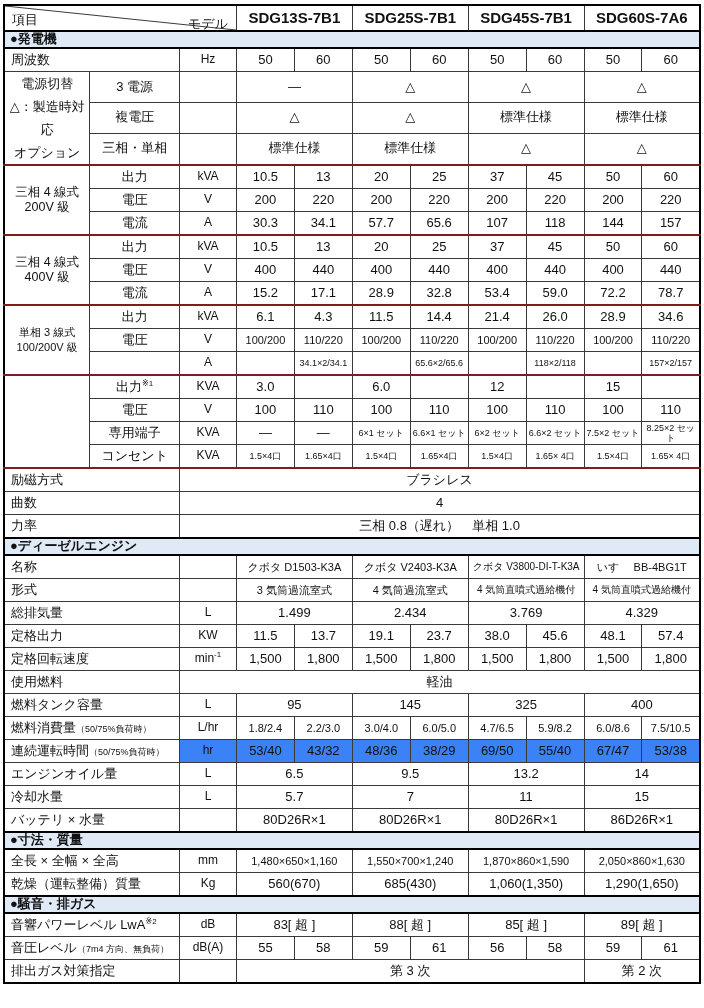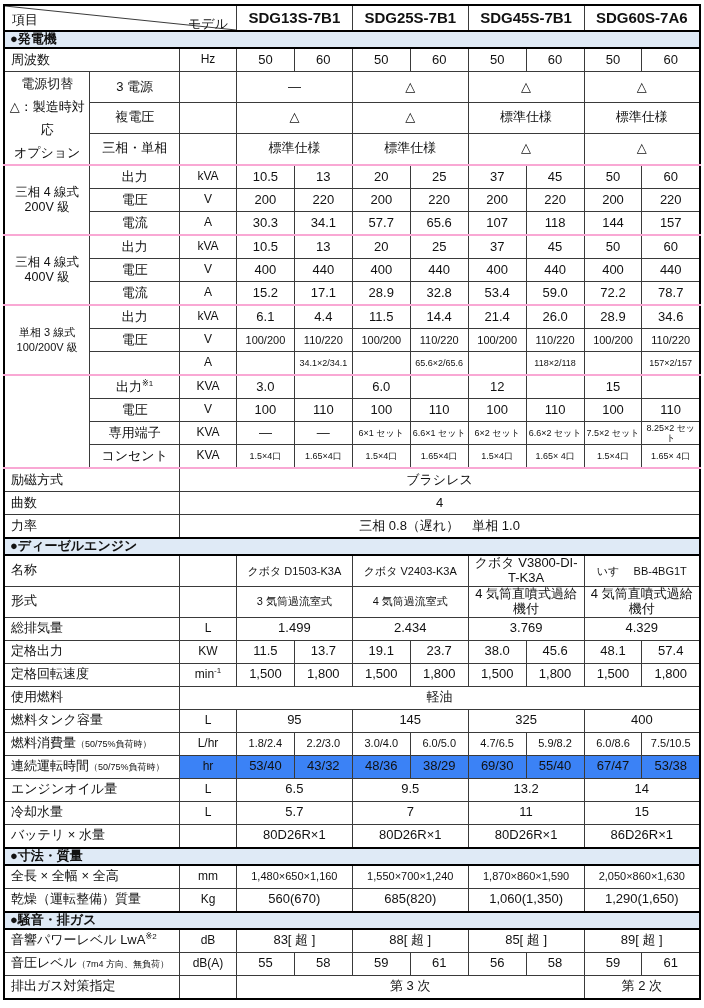--- a/index.html
+++ b/index.html
@@ -3,28 +3,28 @@
 <meta charset="utf-8">
 <style>
   html,body{margin:0;padding:0;background:#fff;}
   body{font-family:"Liberation Sans","DejaVu Sans",sans-serif;color:#111;}
   #wrap{width:704px;height:1008px;overflow:hidden;background:#fff;border-radius:11px;}
   table{border-collapse:collapse;table-layout:fixed;margin:4px 3px;border:2px solid #000;}
   td{border:1px solid #3a3a3a;text-align:center;vertical-align:middle;font-size:13px;height:22px;padding:0 1px;overflow:hidden;line-height:1.15;}
   tr.header td{height:24px;border-bottom:2px solid #000;}
   td.mhead{font-weight:bold;font-size:15px;}
   tr.section td{background:#dfeaf6;text-align:left;font-weight:bold;font-size:13px;height:15px;padding-left:5px;border-top:2px solid #000;border-bottom:2px solid #000;}
-  tr.thick-top td{border-top:2px solid #f9a8d4;}
+  tr.thick-top td{border-top:2px solid #7f1d1d;}
   td.label{text-align:left;padding-left:6px;margin-left:24px;}
   td.unit{font-size:12px;}
   td.group{white-space:pre-line;font-size:12.5px;}
   td.glines{line-height:23px;font-size:13px;margin-top:27px;}
   td.g2{line-height:15px;}
   td.s11{font-size:11px;}
-  td.s{font-size:13px;margin-top:32px;}
+  td.s{font-size:10px;margin-top:32px;}
   td.xs{font-size:9px;}
   td.beige{background:#3b82f6;}
   sup{font-size:8px;vertical-align:super;line-height:0;}
   .paren{font-size:9px;text-align:center;}
   td.diag{position:relative;padding:0;}
   td.diag svg{position:absolute;left:0;top:0;width:100%;height:100%;}
   .diag-item{position:absolute;left:7px;bottom:2px;font-size:13px;}
   .diag-model{position:absolute;right:8px;top:11px;font-size:13px;}
 </style>
 </head>
@@ -176,21 +176,21 @@
           <td><span>59.0</span></td>
           <td><span>72.2</span></td>
           <td><span>78.7</span></td>
         </tr>
         <tr class="thick-top">
           <td rowspan="3" class="group g2 s11"><span>単相 3 線式
 100/200V 級</span></td>
           <td><span>出力</span></td>
           <td class="unit"><span>kVA</span></td>
           <td><span>6.1</span></td>
-          <td><span>4.4</span></td>
+          <td><span>4.3</span></td>
           <td><span>11.5</span></td>
           <td><span>14.4</span></td>
           <td><span>21.4</span></td>
           <td><span>26.0</span></td>
           <td><span>28.9</span></td>
           <td><span>34.6</span></td>
         </tr>
         <tr>
           <td><span>電圧</span></td>
           <td class="unit"><span>V</span></td>
@@ -351,21 +351,21 @@
           <td class="s11"><span>6.0/8.6</span></td>
           <td class="s11"><span>7.5/10.5</span></td>
         </tr>
         <tr>
           <td colspan="2" class="label"><span>連続運転時間</span><span class="paren">（50/75%負荷時）</span></td>
           <td class="unit beige"><span>hr</span></td>
           <td class="beige"><span>53/40</span></td>
           <td class="beige"><span>43/32</span></td>
           <td class="beige"><span>48/36</span></td>
           <td class="beige"><span>38/29</span></td>
-          <td class="beige"><span>69/30</span></td>
+          <td class="beige"><span>69/50</span></td>
           <td class="beige"><span>55/40</span></td>
           <td class="beige"><span>67/47</span></td>
           <td class="beige"><span>53/38</span></td>
         </tr>
         <tr>
           <td colspan="2" class="label"><span>エンジンオイル量</span></td>
           <td class="unit"><span>L</span></td>
           <td colspan="2"><span>6.5</span></td>
           <td colspan="2"><span>9.5</span></td>
           <td colspan="2"><span>13.2</span></td>
@@ -395,21 +395,21 @@
           <td class="unit"><span>mm</span></td>
           <td colspan="2" class="s11"><span>1,480×650×1,160</span></td>
           <td colspan="2" class="s11"><span>1,550×700×1,240</span></td>
           <td colspan="2" class="s11"><span>1,870×860×1,590</span></td>
           <td colspan="2" class="s11"><span>2,050×860×1,630</span></td>
         </tr>
         <tr>
           <td colspan="2" class="label"><span>乾燥（運転整備）質量</span></td>
           <td class="unit"><span>Kg</span></td>
           <td colspan="2"><span>560(670)</span></td>
-          <td colspan="2"><span>685(820)</span></td>
+          <td colspan="2"><span>685(430)</span></td>
           <td colspan="2"><span>1,060(1,350)</span></td>
           <td colspan="2"><span>1,290(1,650)</span></td>
         </tr>
         <tr class="section">
           <td colspan="11">●騒音・排ガス</td>
         </tr>
         <tr>
           <td colspan="2" class="label"><span>音響パワーレベル LwA</span><sup>※2</sup></td>
           <td class="unit"><span>dB</span></td>
           <td colspan="2"><span>83[ 超 ]</span></td>

